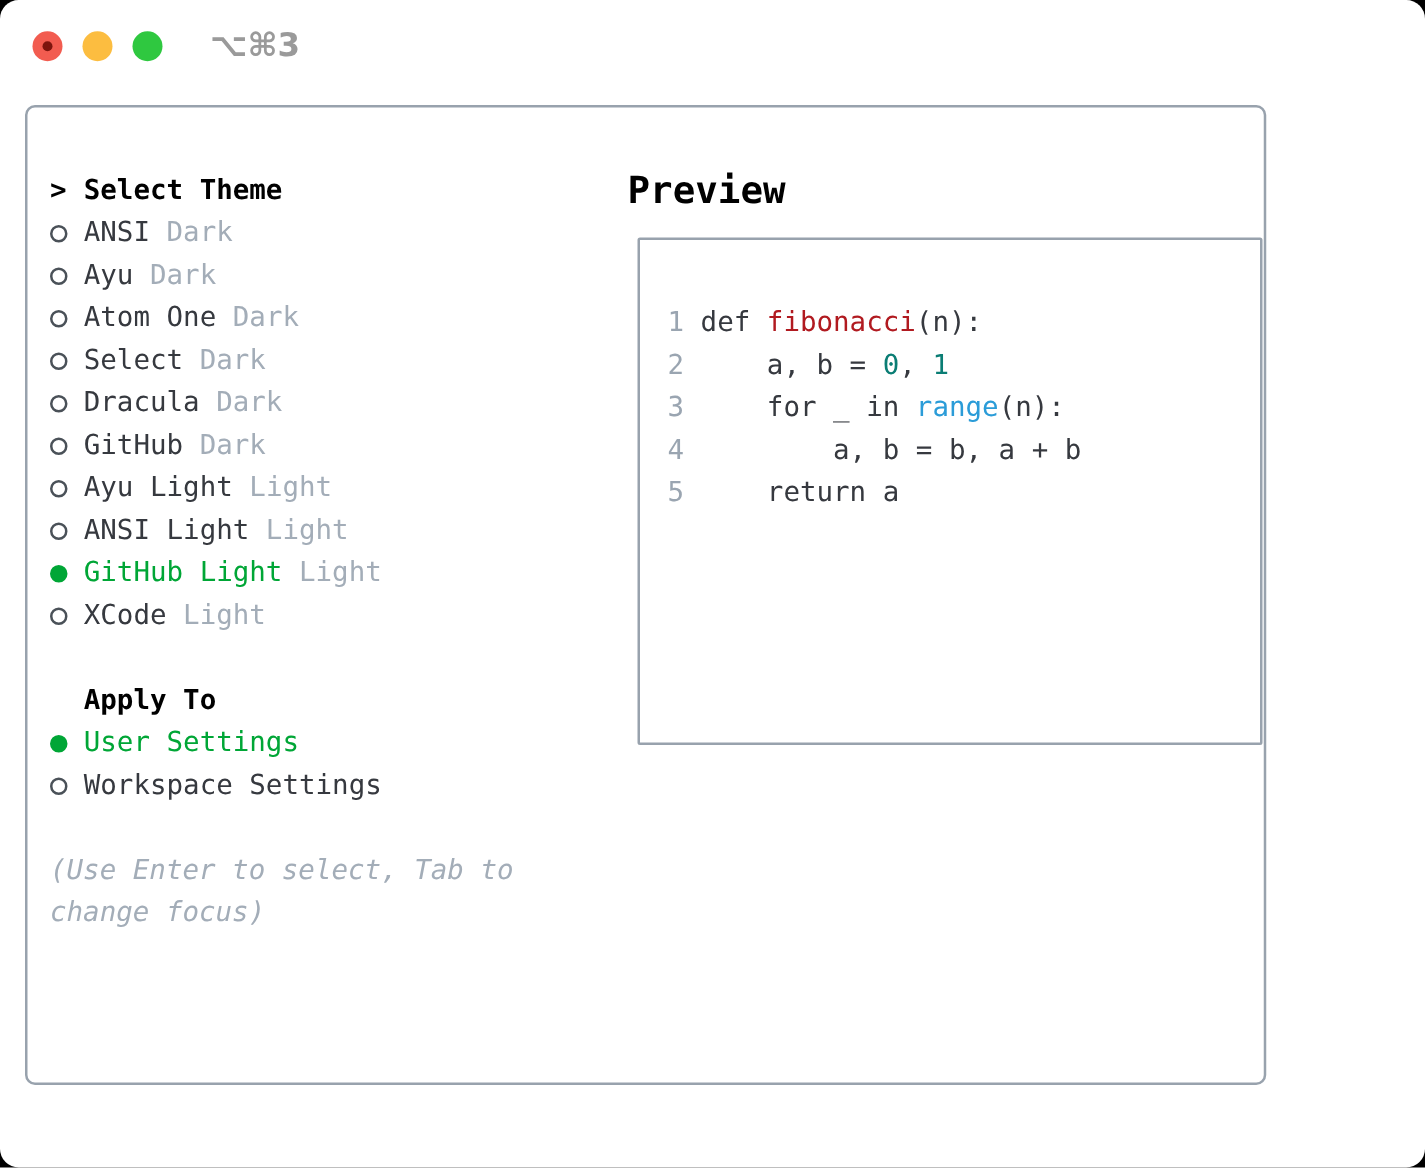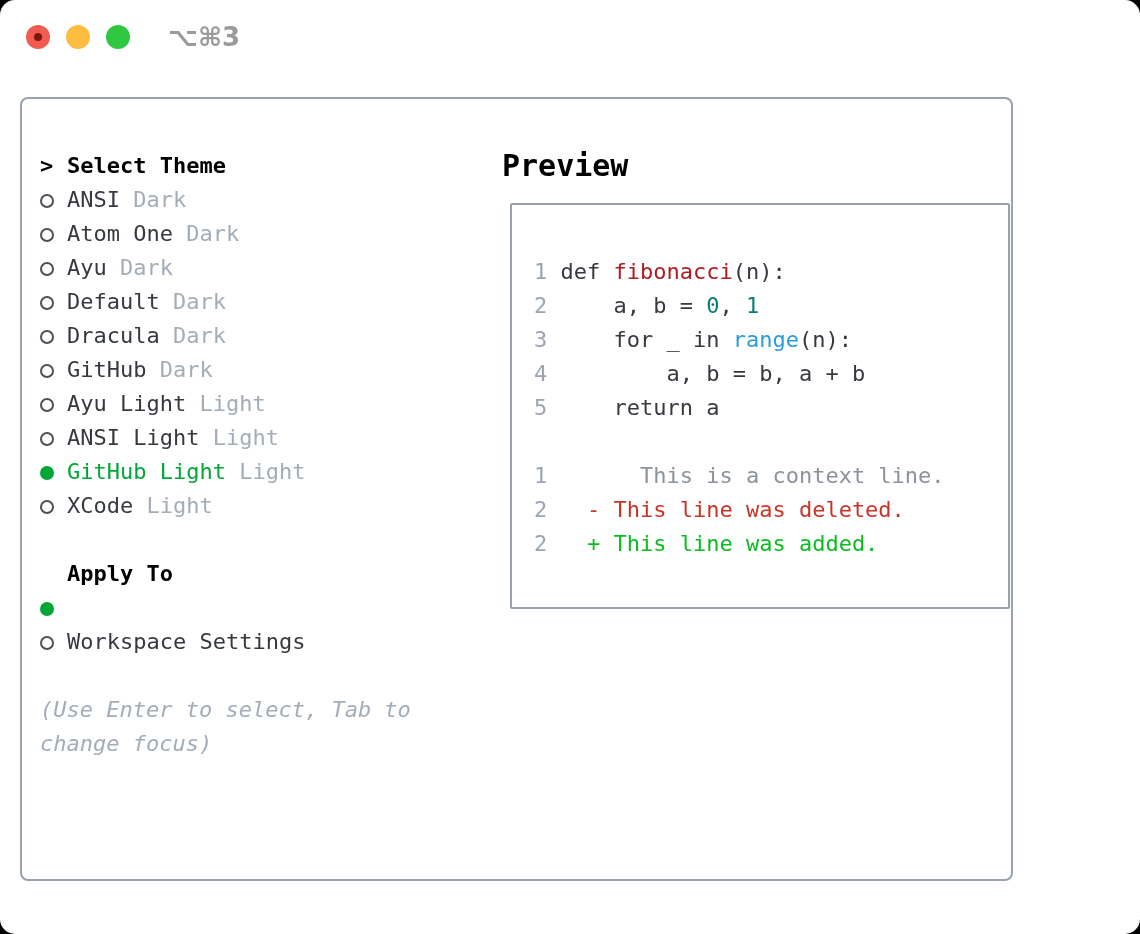--- a/index.html
+++ b/index.html
@@ -17,21 +17,21 @@
   .tl.red::after{content:"";position:absolute;inset:8px;border-radius:50%;background:#7d150e;}
   .tl.yellow{left:66px;background:var(--traffic-yellow,#fcbd40);}
   .tl.green{left:106px;background:var(--traffic-green,#2fc840);}
   .window-title{
     position:absolute;left:168px;top:23px;
     font-family:"DejaVu Sans", sans-serif;font-size:26px;font-weight:600;
     color:var(--title-gray,#9a9a9a);line-height:28px;
   }
   
   .panel{
-    position:absolute;left:20px;top:97px;width:993px;height:784px;
+    position:absolute;left:20px;top:84px;width:993px;height:784px;
     border:2px solid var(--border-gray,#98a2ad);border-radius:8px;box-sizing:border-box;
     background:#fff;
   }
   .left-col{position:absolute;left:18px;top:50px;}
   .row{height:34px;line-height:34px;font-size:22px;white-space:pre;color:var(--text-dark,#36393f);}
   .gutter{display:inline-block;width:27px;vertical-align:top;}
   .prompt{color:#000;font-weight:bold;}
   .hdr{color:#000;font-weight:bold;}
   .circle{
     display:inline-block;width:14px;height:14px;border-radius:50%;
@@ -73,25 +73,25 @@
   <span class="window-title">⌥⌘3</span>
 
   <div class="panel">
 
     <div class="left-col">
       <div class="row hdr"><span class="gutter prompt">&gt;</span><span>Select Theme</span></div>
 
       <div id="theme-list">
   <div class="row theme-row"><span class="gutter"><span class="circle"></span></span><span class="t-name">ANSI</span><span class="t-variant"> Dark</span></div>
 
+  <div class="row theme-row"><span class="gutter"><span class="circle"></span></span><span class="t-name">Ayu</span><span class="t-variant"> Dark</span></div>
+
   <div class="row theme-row"><span class="gutter"><span class="circle"></span></span><span class="t-name">Atom One</span><span class="t-variant"> Dark</span></div>
 
-  <div class="row theme-row"><span class="gutter"><span class="circle"></span></span><span class="t-name">Ayu</span><span class="t-variant"> Dark</span></div>
-
-  <div class="row theme-row"><span class="gutter"><span class="circle"></span></span><span class="t-name">Default</span><span class="t-variant"> Dark</span></div>
+  <div class="row theme-row"><span class="gutter"><span class="circle"></span></span><span class="t-name">Select</span><span class="t-variant"> Dark</span></div>
 
   <div class="row theme-row"><span class="gutter"><span class="circle"></span></span><span class="t-name">Dracula</span><span class="t-variant"> Dark</span></div>
 
   <div class="row theme-row"><span class="gutter"><span class="circle"></span></span><span class="t-name">GitHub</span><span class="t-variant"> Dark</span></div>
 
   <div class="row theme-row"><span class="gutter"><span class="circle"></span></span><span class="t-name">Ayu Light</span><span class="t-variant"> Light</span></div>
 
   <div class="row theme-row"><span class="gutter"><span class="circle"></span></span><span class="t-name">ANSI Light</span><span class="t-variant"> Light</span></div>
 
 
@@ -99,21 +99,21 @@
 
 
   <div class="row theme-row"><span class="gutter"><span class="circle"></span></span><span class="t-name">XCode</span><span class="t-variant"> Light</span></div>
 </div>
 
       <div class="spacer"></div>
 
       <div class="row hdr"><span class="gutter"></span><span>Apply To</span></div>
 
       <div id="apply-list">
-  <div class="row apply-row selected"><span class="gutter"><span class="circle"></span></span></div>
+  <div class="row apply-row selected"><span class="gutter"><span class="circle"></span></span><span class="a-label">User Settings</span></div>
 
   <div class="row apply-row"><span class="gutter"><span class="circle"></span></span><span class="a-label">Workspace Settings</span></div>
 </div>
 
       <div class="spacer"></div>
 
       <div class="row hint">(Use Enter to select, Tab to</div>
       <div class="row hint">change focus)</div>
     </div>
 
@@ -125,23 +125,16 @@
 
   <div class="row code-line"><span class="lnum">2</span><span class="ltext"><span class="c-code">    a, b = </span><span class="c-num">0</span><span class="c-code">, </span><span class="c-num">1</span></span></div>
 
   <div class="row code-line"><span class="lnum">3</span><span class="ltext"><span class="c-code">    for _ in </span><span class="c-builtin">range</span><span class="c-code">(n):</span></span></div>
 
   <div class="row code-line"><span class="lnum">4</span><span class="ltext"><span class="c-code">        a, b = b, a + b</span></span></div>
 
   <div class="row code-line"><span class="lnum">5</span><span class="ltext"><span class="c-code">    return a</span></span></div>
 </div>
       <div class="blank-line"></div>
-      <div id="diff-lines">
-  <div class="row diff-line"><span class="lnum">1</span><span class="dtext d-context">      This is a context line.</span></div>
-
-  <div class="row diff-line"><span class="lnum">2</span><span class="dtext d-deleted">  - This line was deleted.</span></div>
-
-  <div class="row diff-line"><span class="lnum">2</span><span class="dtext d-added">  + This line was added.</span></div>
-</div>
     </div>
 
   </div>
 </div>
 
 </body></html>

